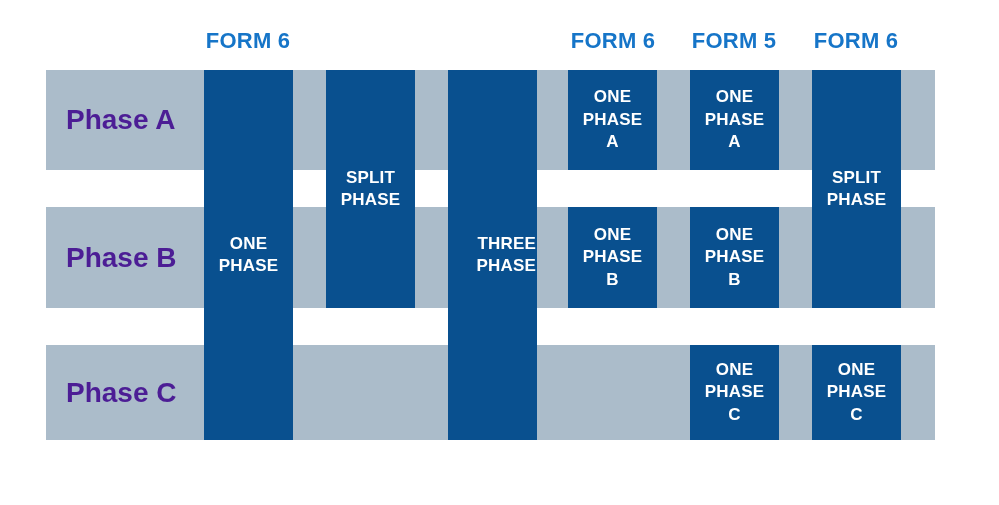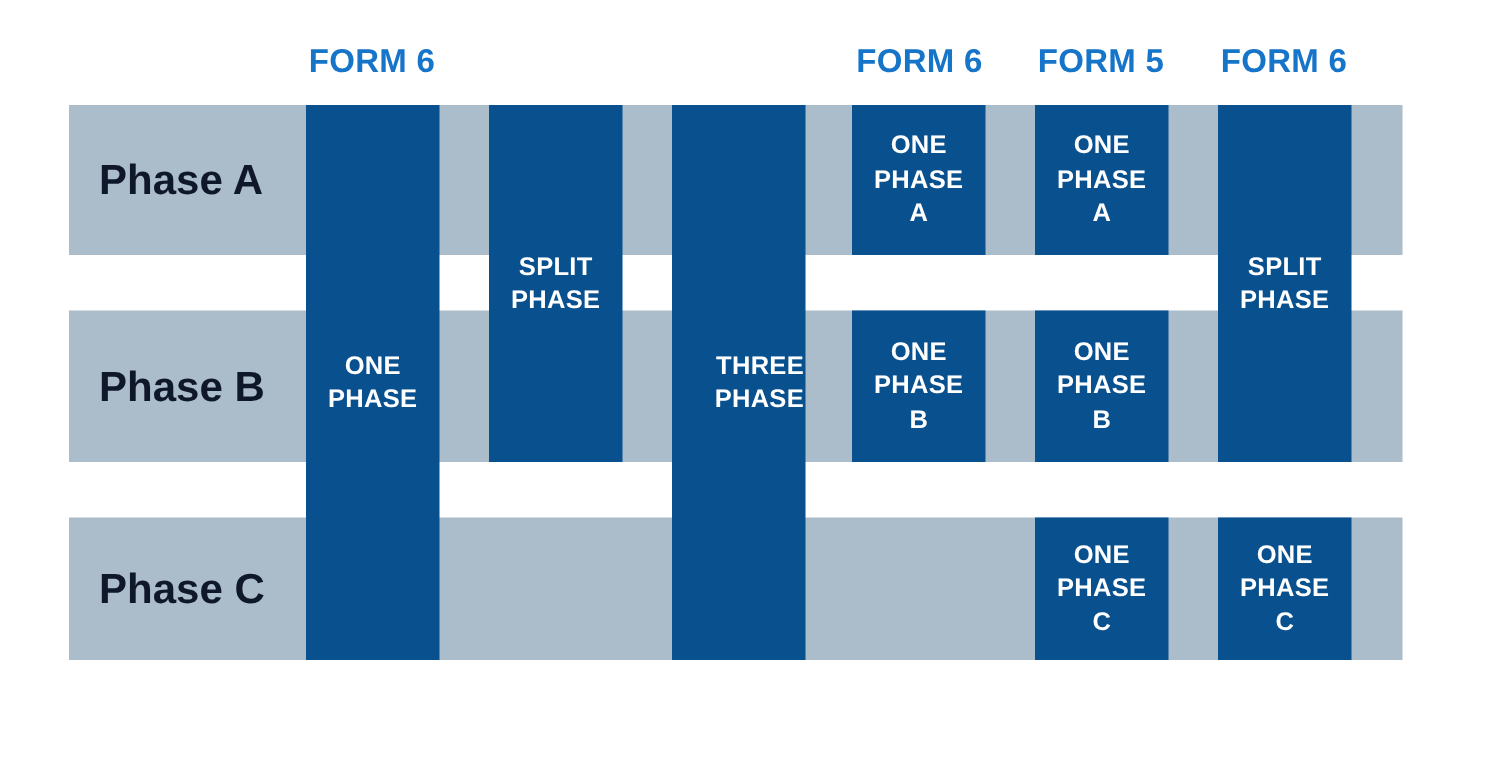--- a/index.html
+++ b/index.html
@@ -44,21 +44,21 @@
   }
   .phase-label {
     position: absolute;
     left: 20px;
     top: 0;
     height: 100%;
     display: flex;
     align-items: center;
     font-size: 28px;
     font-weight: bold;
-    color: #0f172a;
+    color: #4c1d95;
     white-space: nowrap;
   }
 
   
   .form-block {
     position: absolute;
     background: #09508f;
     color: #ffffff;
     font-size: 17px;
     font-weight: bold;

